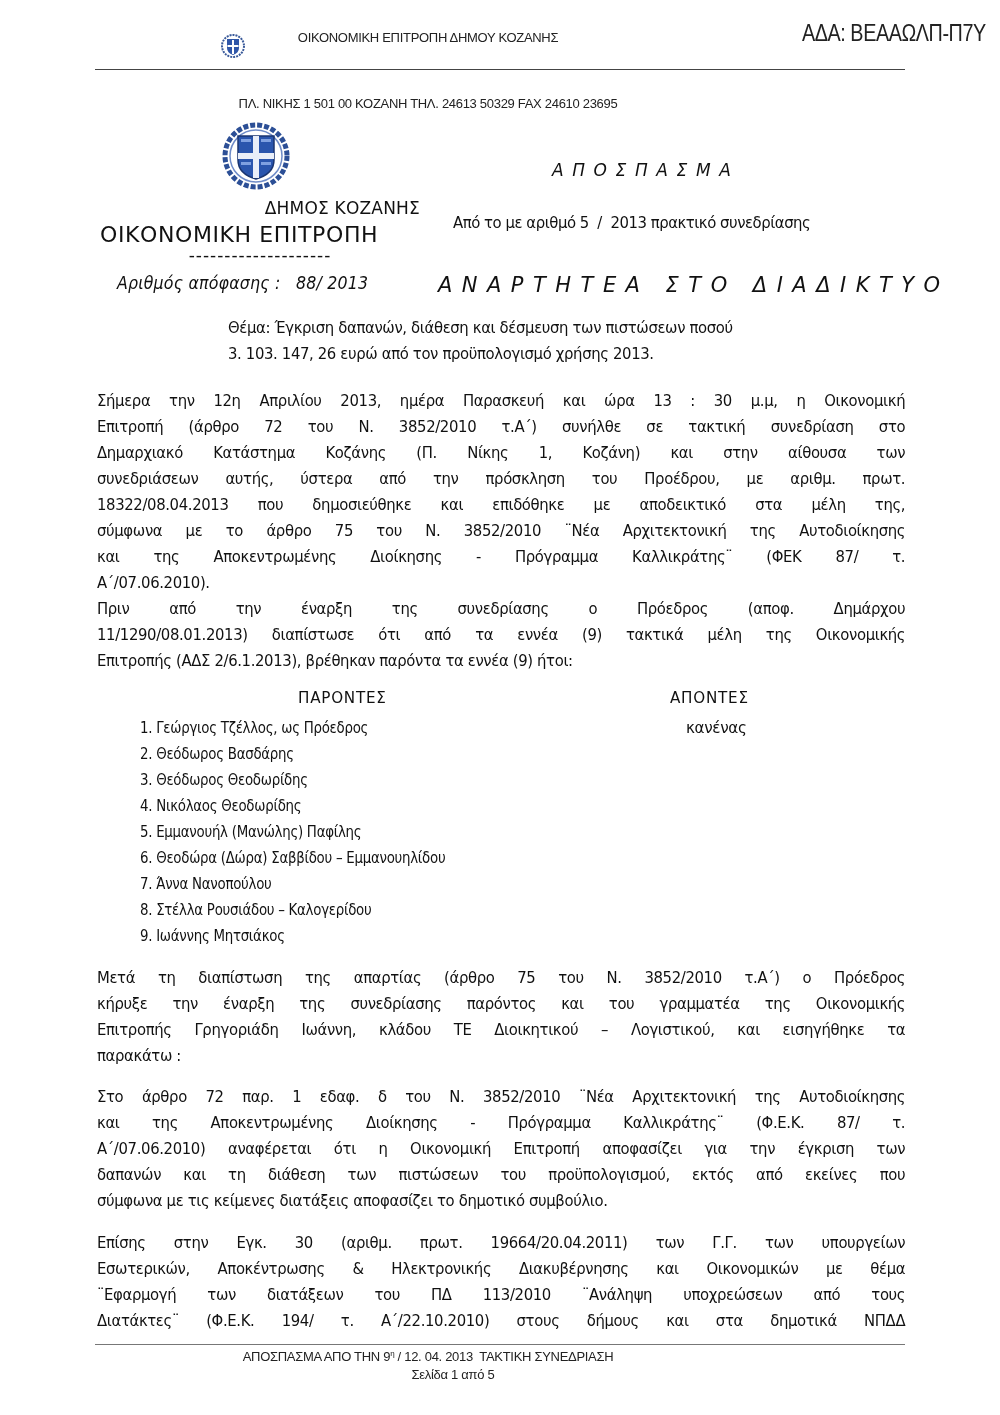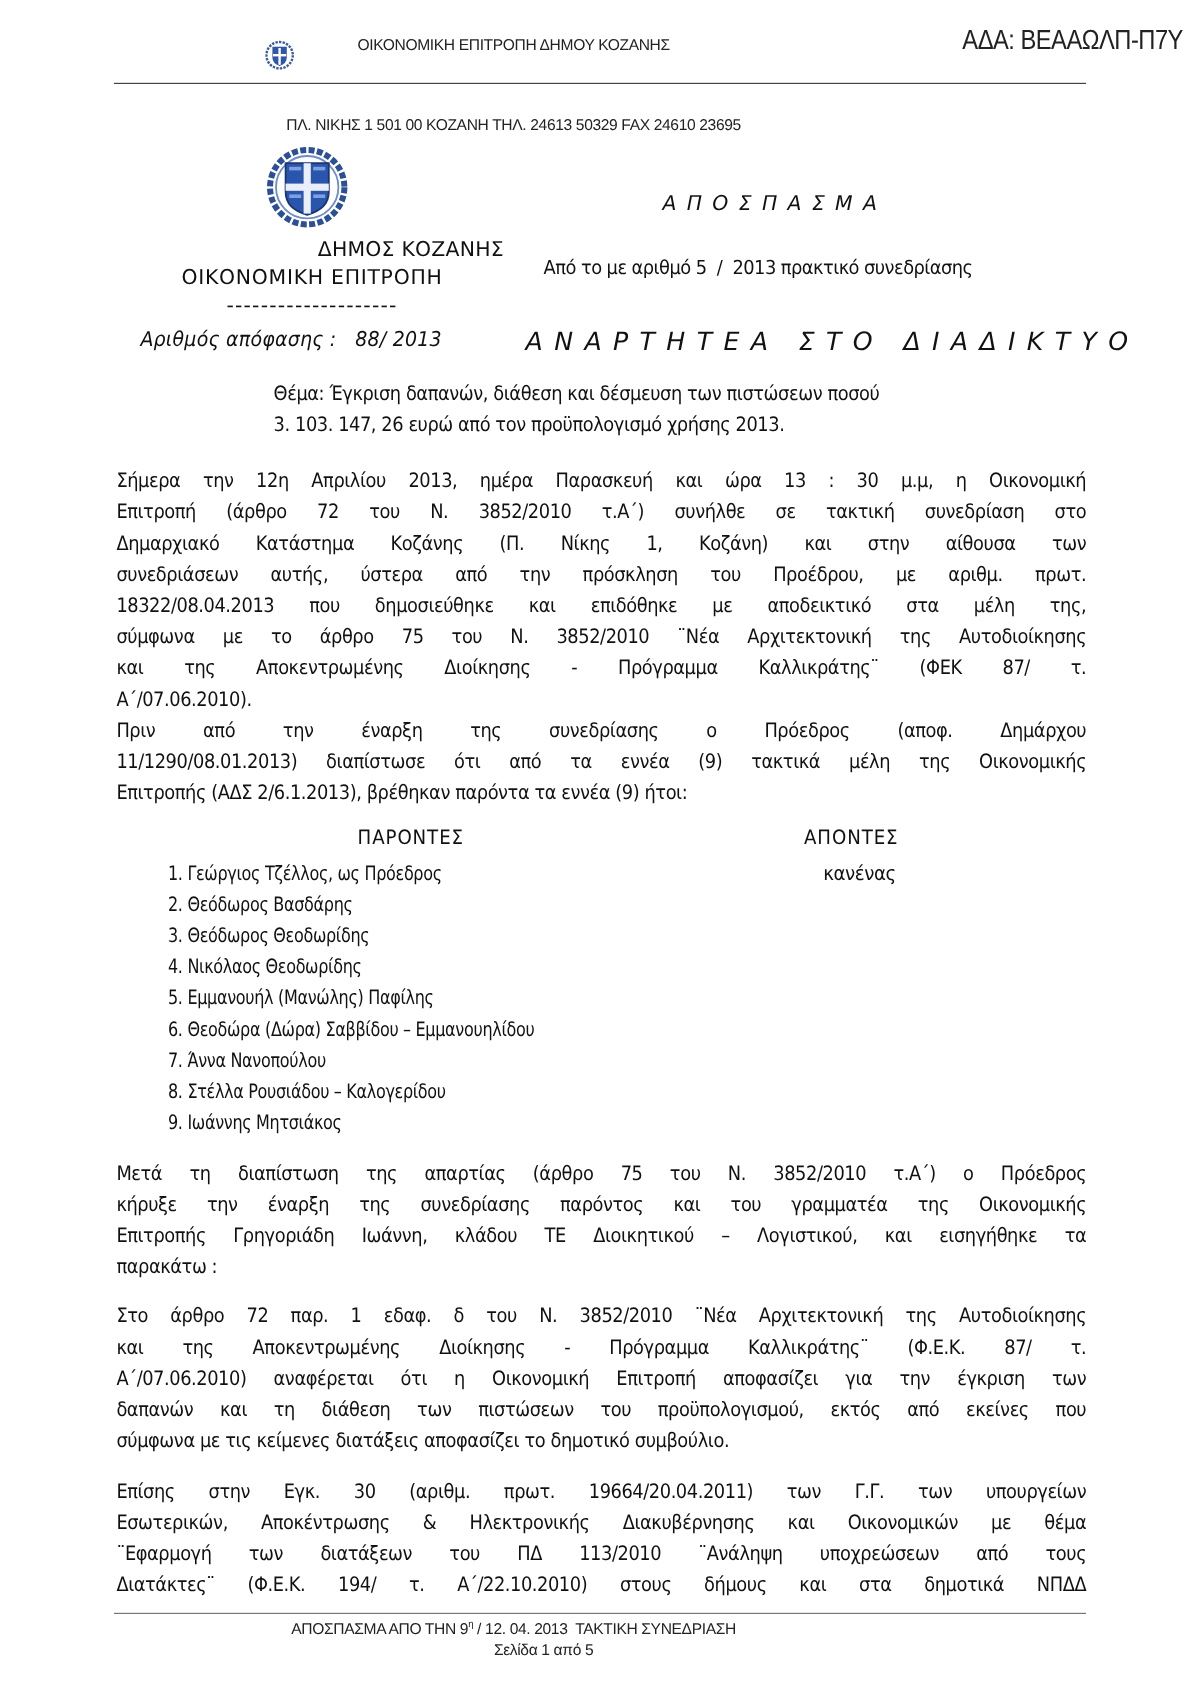--- a/index.html
+++ b/index.html
@@ -54,21 +54,21 @@
   <path d="M16 14 H52 V38 Q52 52 34 57 Q16 52 16 38 Z" fill="#2a55ad" stroke="#1a3570" stroke-width="1.5"></path>
   <rect x="31" y="14" width="6" height="42" fill="#e9eef8"></rect>
   <rect x="16" y="31" width="36" height="6" fill="#e9eef8"></rect>
   <rect x="19" y="17" width="10" height="3" fill="#7fa0e0"></rect>
   <rect x="39" y="17" width="10" height="3" fill="#7fa0e0"></rect>
   <rect x="19" y="40" width="10" height="3" fill="#7fa0e0"></rect>
   <rect x="39" y="40" width="10" height="3" fill="#7fa0e0"></rect>
 </svg>
 
 <div class="abs body-text" style="left:100px; width:320px; top:198px; text-align:right; font-size:17px; letter-spacing:0.2px;">ΔΗΜΟΣ     ΚΟΖΑΝΗΣ</div>
-<div class="abs body-text" style="left:100px; width:320px; top:222px; text-align:center; font-size:17px; letter-spacing:0.6px;">ΟΙΚΟΝΟΜΙΚΗ     ΕΠΙΤΡΟΠΗ</div>
+<div class="abs body-text" style="left:100px; width:320px; top:222px; font-size:22px; letter-spacing:0.6px;">ΟΙΚΟΝΟΜΙΚΗ     ΕΠΙΤΡΟΠΗ</div>
 <div class="abs body-text" style="left:100px; width:320px; top:245px; text-align:center; font-size:17px; letter-spacing:1px;">--------------------</div>
 
 <div class="abs body-text ital" style="left:117px; top:273px; font-size:17px; letter-spacing:0.2px; white-space:nowrap; transform:scaleX(0.93);">
   <span>Αριθμός  απόφασης :</span>&nbsp;&nbsp;
   <span>88/ 2013</span>
 </div>
 
 <div class="abs body-text ital ul" style="left:552px; top:160px; font-size:17px; letter-spacing:1.6px; white-space:pre;">Α Π Ο Σ Π Α Σ Μ Α</div>
 <div class="abs body-text" style="left:453px; top:213px; font-size:16px; letter-spacing:-0.5px; white-space:pre; transform:scaleX(0.93);">Από το με αριθμό 5  /  2013 πρακτικό συνεδρίασης</div>
 <div class="abs body-text ital ul" style="left:438px; top:273px; font-size:21px; letter-spacing:1.4px; white-space:pre;">Α Ν Α Ρ Τ Η Τ Ε Α   Σ Τ Ο   Δ Ι Α Δ Ι Κ Τ Υ Ο</div>

